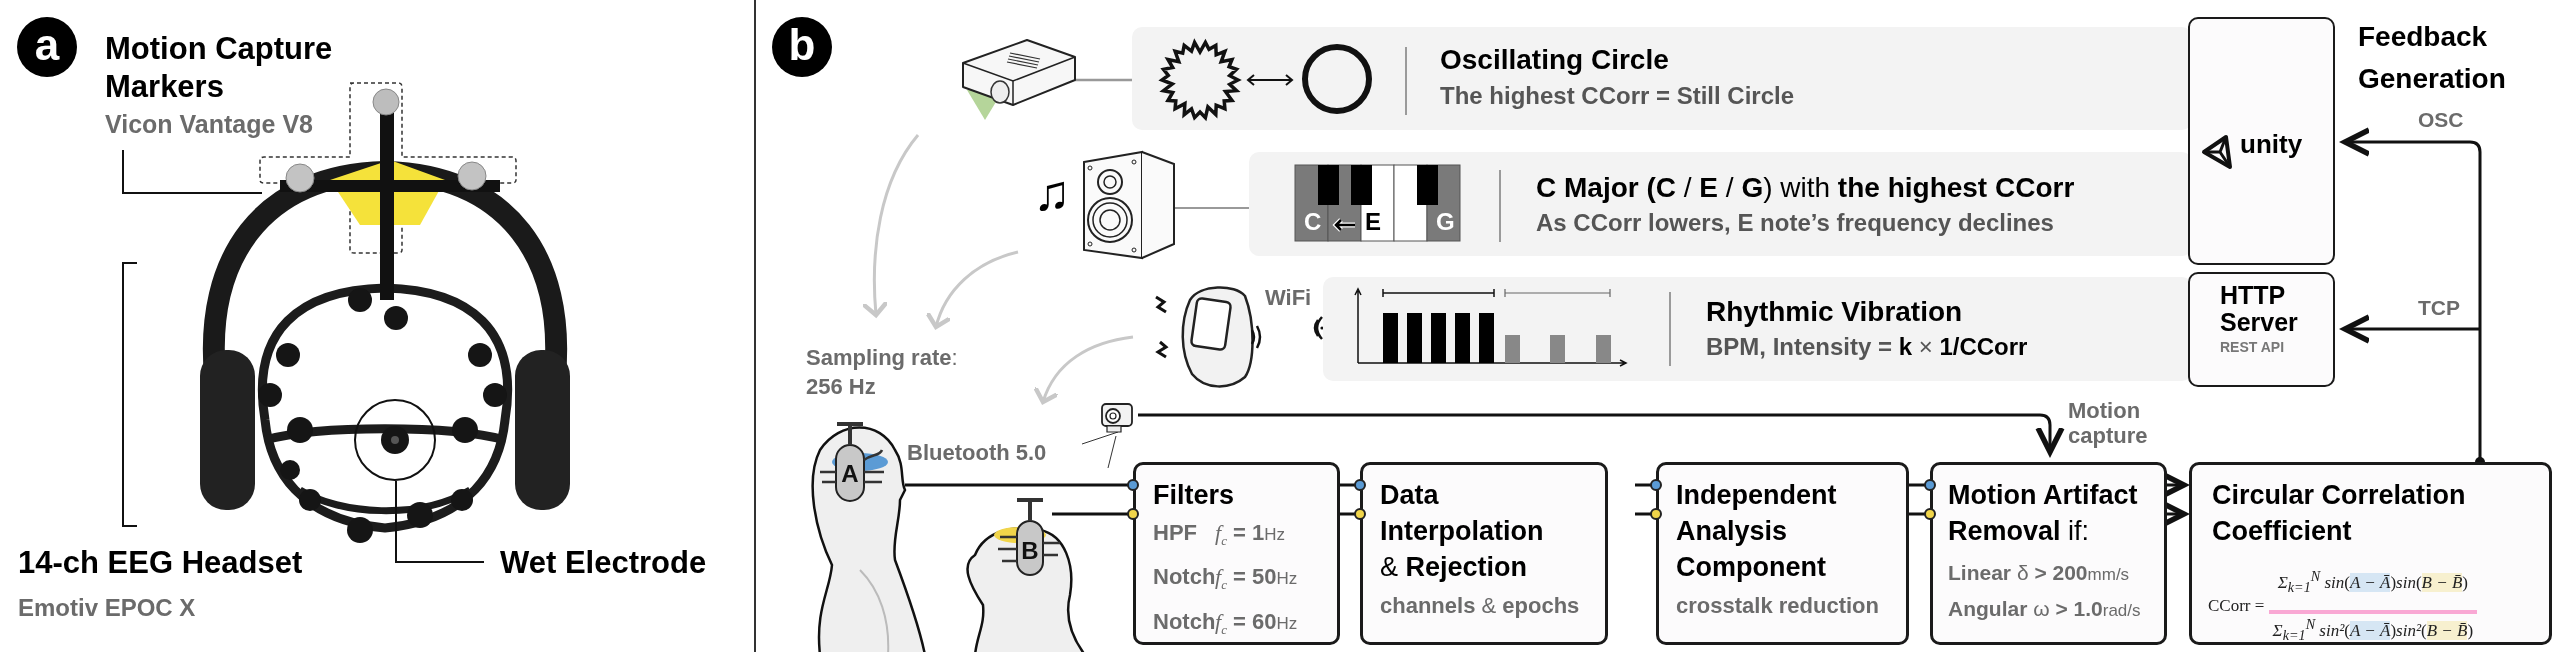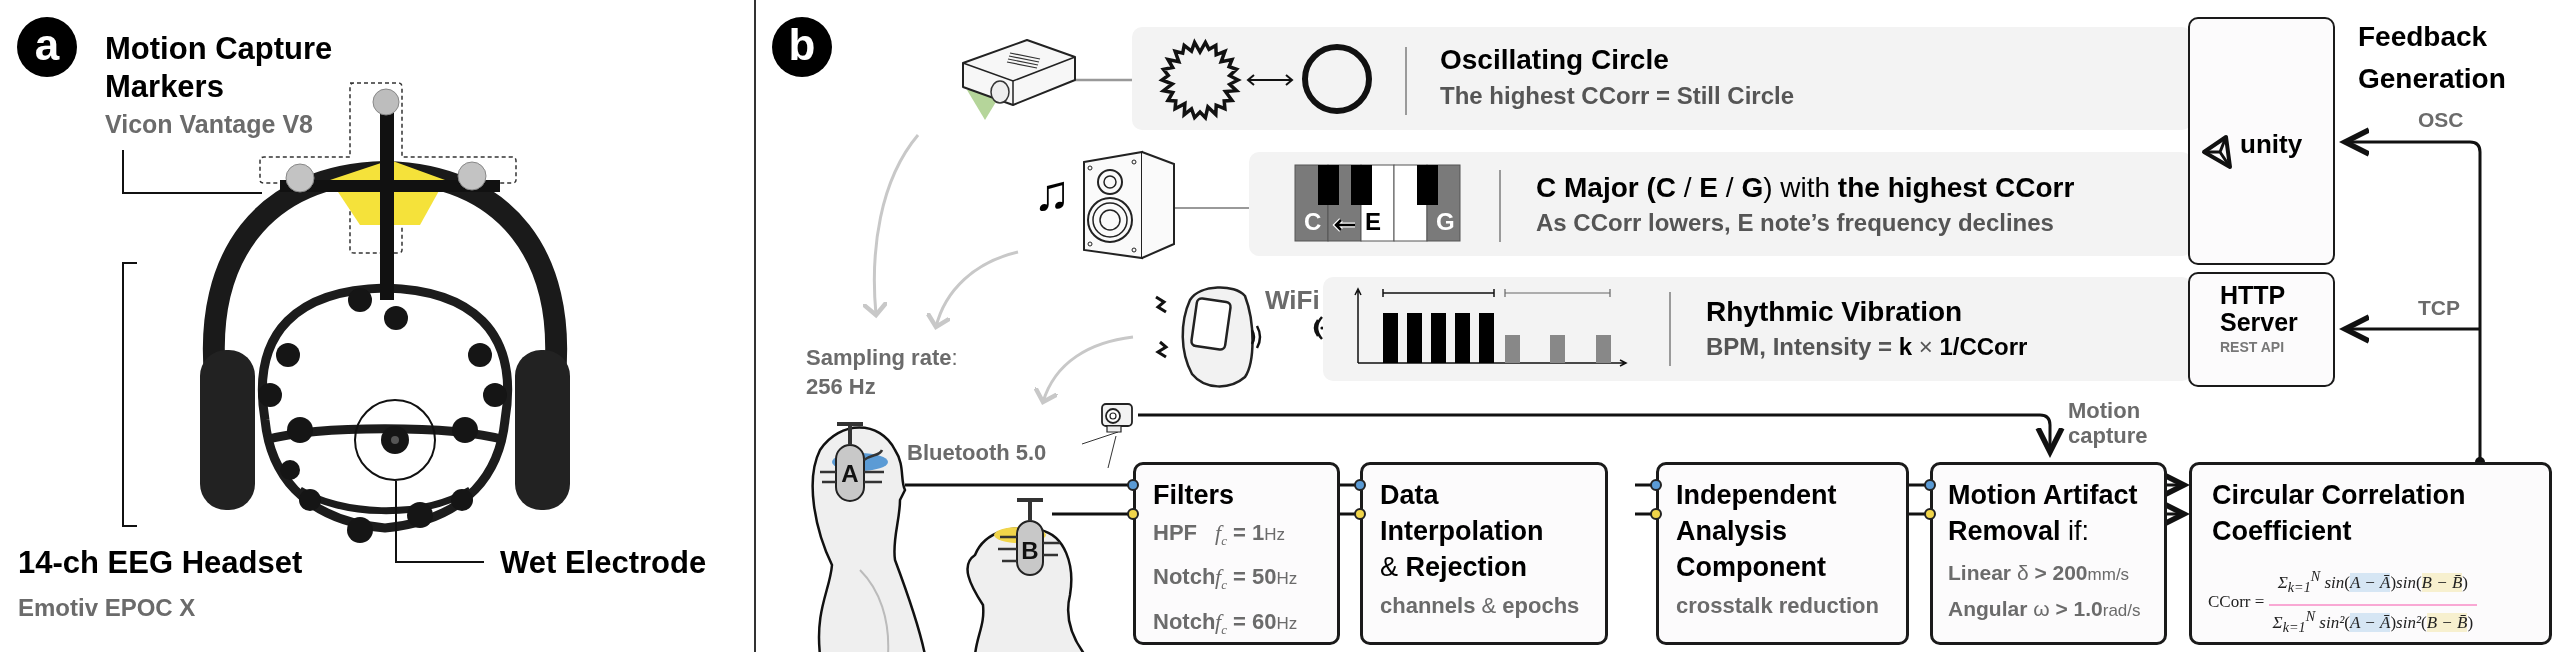--- a/index.html
+++ b/index.html
@@ -19,21 +19,21 @@
   .boxtitle { font-weight:bold; font-size:27px; line-height:36px; color:#000; }
   .boxsub { font-weight:bold; font-size:22px; color:#6b6b6b; }
   .pin { position:absolute; width:12px; height:12px; border-radius:50%; border:2px solid #222; box-sizing:border-box; }
   .pin.blue { background:#5b9bd5; }
   .pin.yellow { background:#f1d54a; }
   .label-gray { position:absolute; font-weight:bold; color:#6b6b6b; white-space:nowrap; }
   .math { font-family:"Liberation Serif", serif; font-style:italic; font-weight:normal; }
   .unit { font-weight:normal; font-size:17px; }
   .formula { position:absolute; font-family:"Liberation Serif", serif; font-size:19px; color:#222; }
   .frac { display:inline-block; vertical-align:middle; text-align:center; }
-  .frac .num { display:block; border-bottom:2px solid #f9a8d4; padding:0 4px 8px; }
+  .frac .num { display:block; border-bottom:4px solid #f9a8d4; padding:0 4px 14px; }
   .frac .den { display:block; padding:2px 4px 0; }
   .hl-blue { background:#d6e6f4; }
   .hl-yellow { background:#f7f0cf; }
   svg { position:absolute; overflow:visible; }
 </style>
 </head>
 <body>
 
 <div class="badge" style="left:17px;top:17px;">a</div>
 
@@ -159,21 +159,21 @@
     <circle cx="52" cy="100" r="2" fill="none" stroke="#222"></circle>
 </svg>
 
 <svg style="left:1150px;top:282px;" width="115" height="110">
   <path d="M6 15 l8 5 l-6 5 l8 5" fill="none" stroke="#111" stroke-width="3"></path>
   <path d="M10 60 l6 5 l-8 5 l8 5" fill="none" stroke="#111" stroke-width="3"></path>
   <path d="M40 18 C50 2 85 2 95 14 C105 40 105 80 95 95 C80 108 55 108 42 92 C30 70 30 40 40 18 Z" fill="#f2f2f2" stroke="#222" stroke-width="2.5"></path>
   <rect x="44" y="18" width="34" height="48" rx="5" transform="rotate(8 61 42)" fill="#fff" stroke="#222" stroke-width="2.5"></rect>
   <path d="M102 48 q4 7 0 14 M107 44 q6 11 0 22" fill="none" stroke="#111" stroke-width="2.5"></path>
 </svg>
-<div class="label-gray" style="left:1265px;top:285px;font-size:26px;">WiFi</div>
+<div class="label-gray" style="left:1265px;top:285px;font-size:22px;">WiFi</div>
 <svg style="left:1308px;top:316px;" width="16" height="24">
   <path d="M10 4 q-6 8 0 16 M14 1 q-10 11 0 22" fill="none" stroke="#111" stroke-width="2.5"></path>
   <circle cx="14" cy="12" r="1.6" fill="#111"></circle>
 </svg>
 
 <div class="panel" style="left:1132px;top:27px;width:1060px;height:103px;"></div>
 <svg style="left:1155px;top:37px;" width="230" height="90">
   <path id="spiky" fill="none" stroke="#111" stroke-width="3.5" d="M83.0 43.0 L74.7 47.3 L81.5 53.7 L70.5 54.6 L77.0 63.5 L69.2 64.0 L69.9 71.7 L61.2 68.2 L60.8 77.6 L52.9 69.9 L50.4 80.6 L45.0 75.0 L39.6 80.6 L36.5 71.8 L29.2 77.6 L29.9 66.6 L20.1 71.7 L20.8 64.0 L13.0 63.5 L17.7 55.5 L8.5 53.7 L17.3 47.0 L7.0 43.0 L13.3 38.4 L8.5 32.3 L17.7 30.5 L13.0 22.5 L23.8 24.7 L20.1 14.3 L27.7 16.1 L29.2 8.4 L36.5 14.2 L39.6 5.4 L45.0 15.0 L50.4 5.4 L54.0 12.3 L60.8 8.4 L61.2 17.8 L69.9 14.3 L66.2 24.7 L77.0 22.5 L74.1 29.7 L81.5 32.3 L74.7 38.7 L83.0 43.0 Z"></path>
   <line x1="1249" y1="0" x2="0" y2="0" stroke="none"></line>
   <path d="M93 43 H137" stroke="#111" stroke-width="2"></path>

